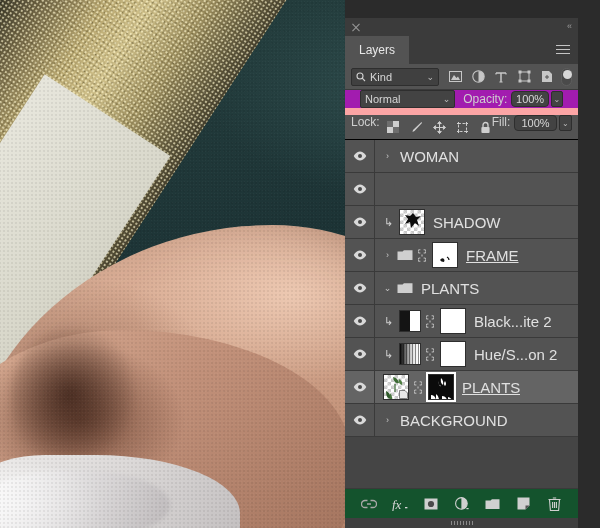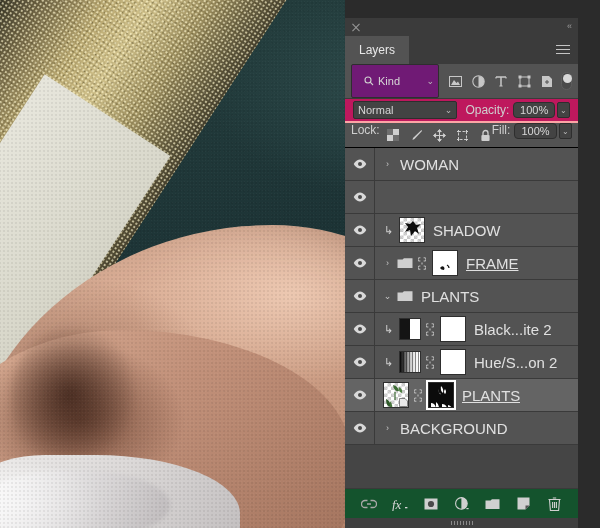--- a/index.html
+++ b/index.html
@@ -174,41 +174,41 @@
   .tab.active { background:#535353; color:#e8e8e8; }
   .tab-menu { position:absolute; right:8px; top:9px; width:14px; cursor:pointer; }
   .tab-menu i { display:block; height:1px; background:#c4c4c4; margin-bottom:3px; }
 
   
   .filterrow {
     flex:0 0 26px; background:#535353; display:flex; align-items:center;
     padding:0 6px; gap:0; border-bottom:1px solid #3b3b3b;
   }
   .kind-select {
-    display:flex; align-items:center; height:34px; width:88px;
-    background:#701a75; border:1px solid #2e2e2e; border-radius:2px; padding:0 12px;
+    display:flex; align-items:center; height:18px; width:88px;
+    background:#404040; border:1px solid #2e2e2e; border-radius:2px; padding:0 4px;
     color:#d6d6d6; font-size:11px; cursor:pointer; position:relative;
   }
   .kind-select .mag { margin-right:4px; }
   .kind-select .cv { position:absolute; right:4px; color:#bdbdbd; font-size:9px; }
   .ficons { display:flex; align-items:center; gap:9px; margin-left:9px; }
   .ficon { width:14px; height:14px; cursor:pointer; opacity:.9; display:flex; align-items:center; justify-content:center; }
   .toggle-pill {
     margin-left:7px; width:11px; height:18px; border-radius:6px;
     background:#4a4a4a; border:1px solid #5e5e5e; position:relative; cursor:pointer;
   }
   .toggle-pill::after {
     content:""; position:absolute; left:1px; top:1px; width:9px; height:9px; border-radius:50%;
     background:#d8d8d8;
   }
 
   
   .blendrow {
-    flex:0 0 24px; background:#be185d; display:flex; align-items:center; padding:0 8px;
-    border-bottom:2px solid #fca5a5;
+    flex:0 0 24px; background:#a21caf; display:flex; align-items:center; padding:0 15px;
+    border-bottom:7px solid #fca5a5;
   }
   .blend-select {
     width:120px; height:18px; background:#434343; border:1px solid #2e2e2e; border-radius:2px;
     display:flex; align-items:center; padding:0 4px; position:relative; cursor:pointer; font-size:11px;
   }
   .blend-select .cv { position:absolute; right:4px; color:#bdbdbd; font-size:9px; }
   .lbl { margin-left:8px; color:#cfcfcf; font-size:12px; }
   .numbox {
     margin-left:4px; width:48px; height:16px; background:#434343; border:1px solid #2e2e2e; border-radius:4px;
     display:flex; align-items:center; justify-content:center; font-size:11px; color:#d8d8d8; cursor:text;

